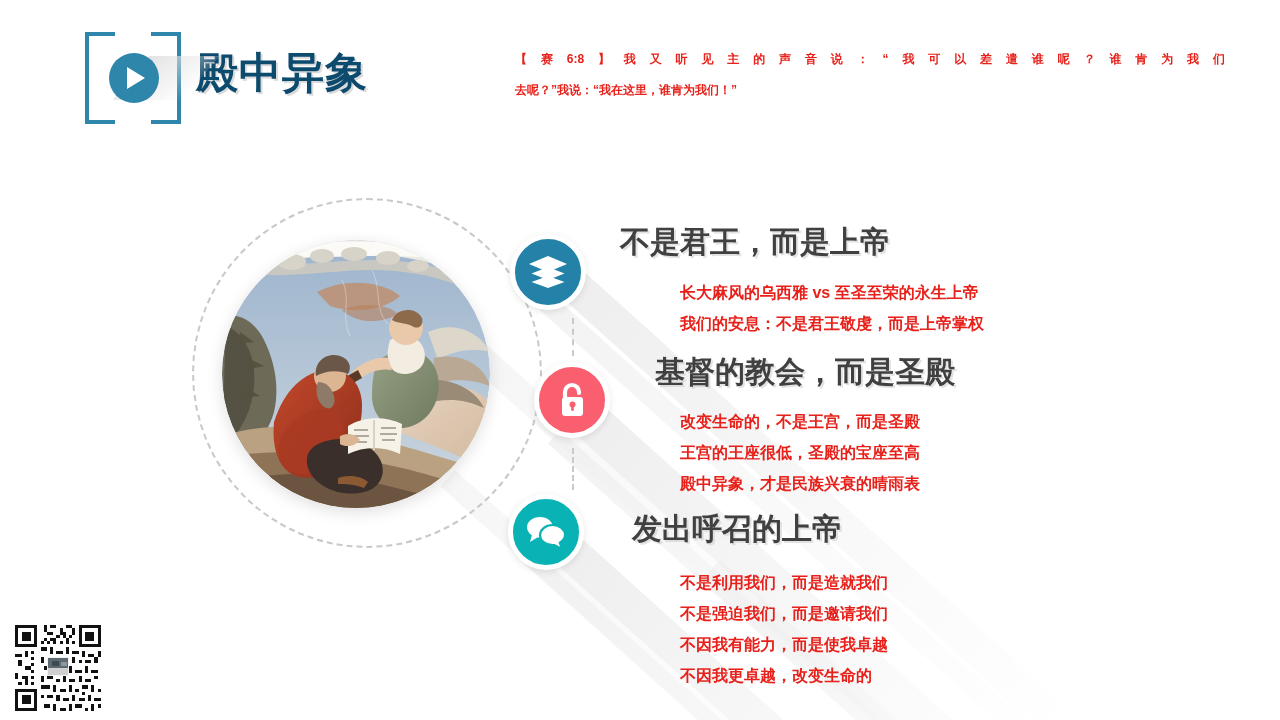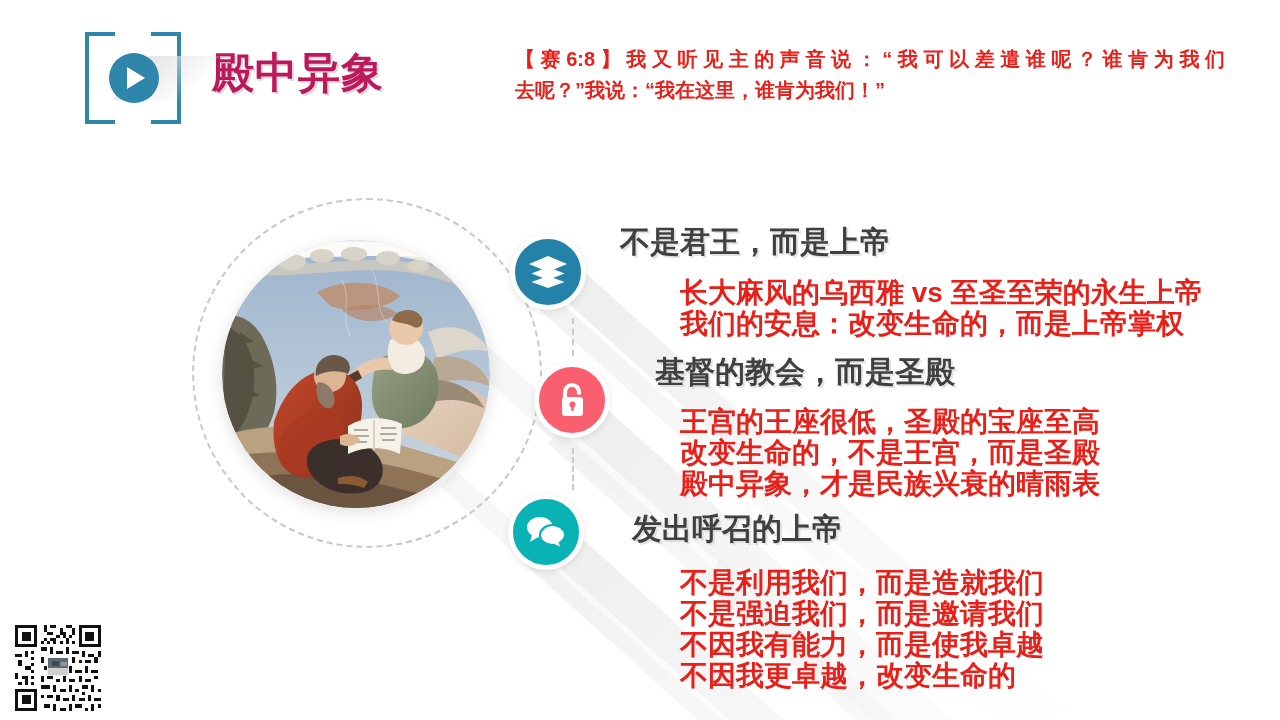--- a/index.html
+++ b/index.html
@@ -49,30 +49,30 @@
     border-top:11px solid transparent;
     border-bottom:11px solid transparent;
   }
   #play-shadow{
     position:absolute; left:46px; top:24px; width:70px; height:44px;
     background:linear-gradient(115deg, rgba(226,226,226,.95), rgba(250,250,250,0));
     transform:skewX(-40deg); z-index:1;
   }
 
   #brand-title{
-    position:absolute; left:212px; top:45px;
-    font-size:42px; font-weight:bold; color:#be185d;
+    position:absolute; left:196px; top:45px;
+    font-size:42px; font-weight:bold; color:#0c4a6e;
     letter-spacing:1px;
     text-shadow:2px 2px 0 rgba(190,190,190,.55);
     white-space:nowrap;
   }
 
   #verse{
     position:absolute; left:515px; top:44px; width:710px;
-    font-size:20px; font-weight:bold; color:#e8201a;
+    font-size:12px; font-weight:bold; color:#e8201a;
     line-height:31px; text-align:justify;
   }
   #verse .ln{ display:block; }
   #verse .ln.l1{ text-align:justify; text-align-last:justify; }
 
   
   #dashed-ring{
     position:absolute; left:192px; top:198px; width:350px; height:350px;
     border:2px dashed #c9c9c9; border-radius:50%; z-index:1;
   }
@@ -93,21 +93,21 @@
     box-shadow:0 2px 7px rgba(0,0,0,.10);
   }
   .circle svg{ display:block; }
 
   .heading{
     position:absolute; font-size:30px; font-weight:bold; color:#404040;
     white-space:nowrap; text-shadow:2px 2px 0 rgba(200,200,200,.5);
   }
   .lines{ position:absolute; }
   .lines .line{
-    font-size:28px; font-weight:bold; color:#e8201a;
+    font-size:16px; font-weight:bold; color:#e8201a;
     white-space:nowrap; line-height:31px;
   }
 
   
   .connector{
     position:absolute; width:0; border-left:2px dashed #c9c9c9; z-index:2;
   }
 
   
   #qr{ position:absolute; left:12px; top:622px; width:92px; height:92px; z-index:6; }
@@ -264,37 +264,37 @@
   <div class="circle" style="left:510px; top:234px; background:#2482a8;">
     <svg width="38" height="32" viewBox="0 0 38 32" xmlns="http://www.w3.org/2000/svg" aria-hidden="true">
       <polygon points="19,0 38,8 19,16 0,8" fill="#ffffff"></polygon>
       <polygon points="19,11 35.5,17.5 19,24 2.5,17.5" fill="#ffffff"></polygon>
       <polygon points="19,20 35.5,26 19,32 2.5,26" fill="#ffffff"></polygon>
     </svg>
   </div>
   <div class="heading" style="left:620px; top:222px;">不是君王，而是上帝</div>
   <div class="lines" style="left:680px; top:277px;">
     <div class="line">长大麻风的乌西雅 vs  至圣至荣的永生上帝</div>
-    <div class="line">我们的安息：改变生命的，而是上帝掌权</div>
+    <div class="line">我们的安息：不是君王敬虔，而是上帝掌权</div>
   </div>
 </div>
 
 <div class="block">
   <div class="circle" style="left:534px; top:362px; background:#f95f6e;">
     <svg width="30" height="38" viewBox="0 0 30 38" xmlns="http://www.w3.org/2000/svg" aria-hidden="true">
       <path d="M8 16 V11 a7 7 0 0 1 14 0 v1" fill="none" stroke="#ffffff" stroke-width="4.2" stroke-linecap="round"></path>
       <rect x="5" y="16" width="21" height="19" rx="3" fill="#ffffff"></rect>
       <circle cx="15.5" cy="23.5" r="3" fill="#f95f6e"></circle>
       <rect x="14.2" y="24" width="2.6" height="6" rx="1.2" fill="#f95f6e"></rect>
     </svg>
   </div>
   <div class="heading" style="left:655px; top:352px;">基督的教会，而是圣殿</div>
   <div class="lines" style="left:680px; top:406px;">
+    <div class="line">改变生命的，不是王宫，而是圣殿</div>
     <div class="line">王宫的王座很低，圣殿的宝座至高</div>
-    <div class="line">改变生命的，不是王宫，而是圣殿</div>
     <div class="line">殿中异象，才是民族兴衰的晴雨表</div>
   </div>
 </div>
 
 <div class="block">
   <div class="circle" style="left:508px; top:494px; background:#08b2b5;">
     <svg width="40" height="34" viewBox="0 0 40 34" xmlns="http://www.w3.org/2000/svg" aria-hidden="true">
       <path d="M14 2 C6.8 2 1 6.6 1 12.2 C1 15.4 2.9 18.3 5.9 20.2 L4 27 L11.2 22.4 C12.1 22.5 13 22.6 14 22.6 C21.2 22.6 27 18 27 12.4 C27 6.8 21.2 2 14 2 Z" fill="#ffffff"></path>
       <path d="M26.5 10 C33.5 10 39 14.4 39 19.8 C39 23 36.9 25.9 33.8 27.7 L36 34 L28.4 30.1 C27.8 30.2 27.2 30.2 26.5 30.2 C19.5 30.2 14 25.6 14 20.2 C14 14.8 19.5 10 26.5 10 Z" fill="#ffffff" stroke="#08b2b5" stroke-width="2.2"></path>
     </svg>

